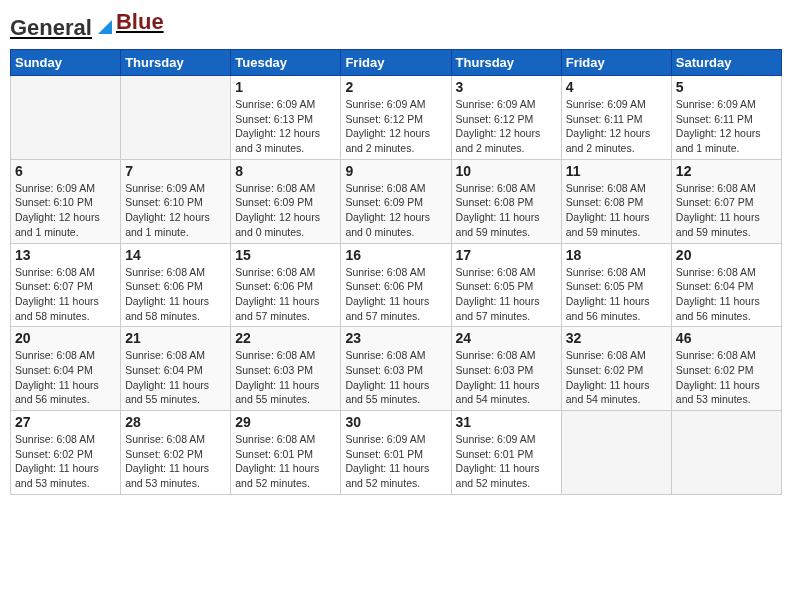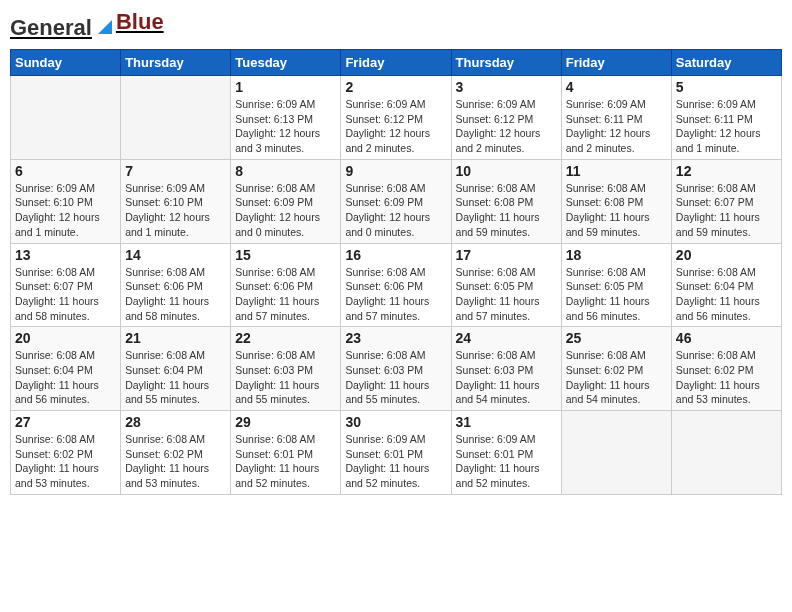--- a/index.html
+++ b/index.html
@@ -203,21 +203,21 @@
         </td>
         <td>
           <span class="day-number">23</span>
           <div class="day-info">Sunrise: 6:08 AM<br>Sunset: 6:03 PM<br>Daylight: 11 hours and 55 minutes.</div>
         </td>
         <td>
           <span class="day-number">24</span>
           <div class="day-info">Sunrise: 6:08 AM<br>Sunset: 6:03 PM<br>Daylight: 11 hours and 54 minutes.</div>
         </td>
         <td>
-          <span class="day-number">25</span>
+          <span class="day-number">32</span>
           <div class="day-info">Sunrise: 6:08 AM<br>Sunset: 6:02 PM<br>Daylight: 11 hours and 54 minutes.</div>
         </td>
         <td>
           <span class="day-number">46</span>
           <div class="day-info">Sunrise: 6:08 AM<br>Sunset: 6:02 PM<br>Daylight: 11 hours and 53 minutes.</div>
         </td>
       </tr>
       <tr>
         <td>
           <span class="day-number">27</span>

